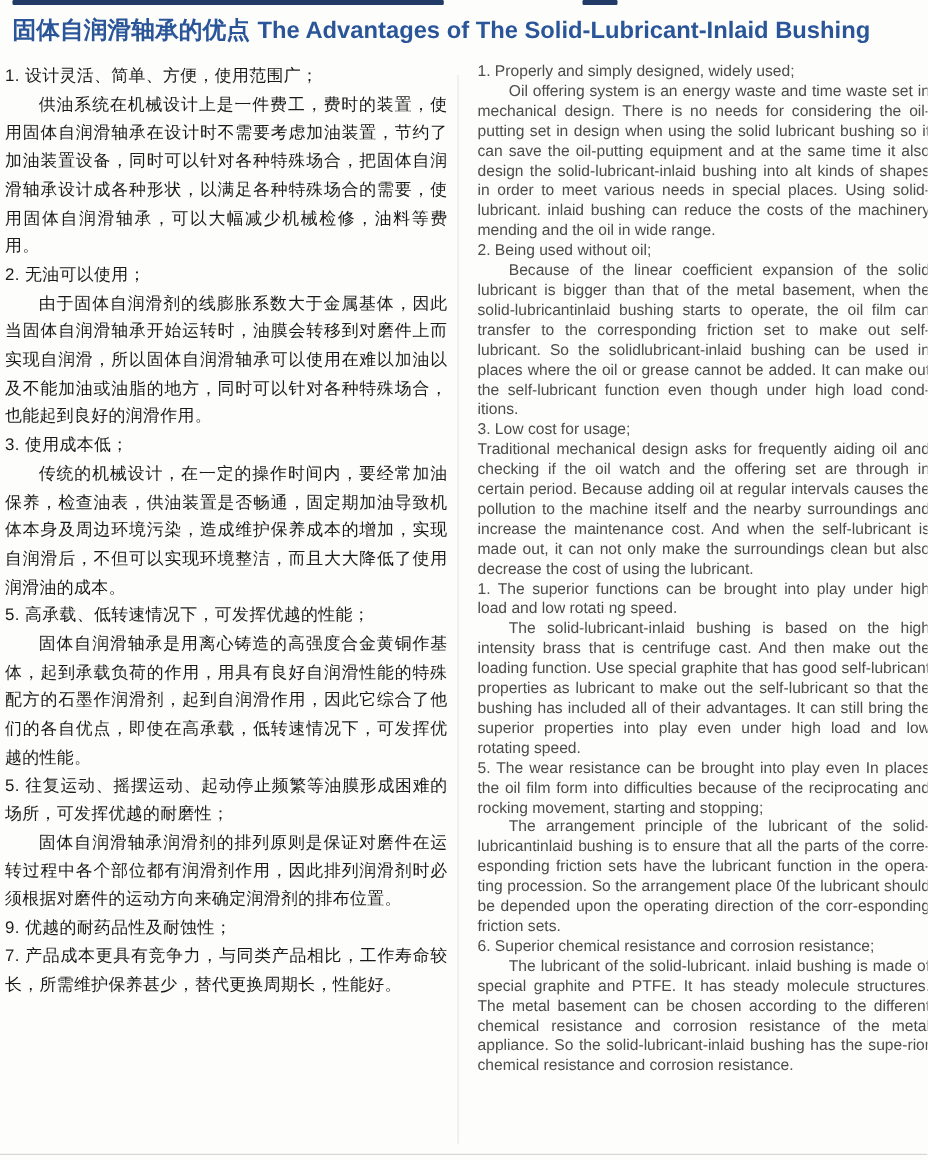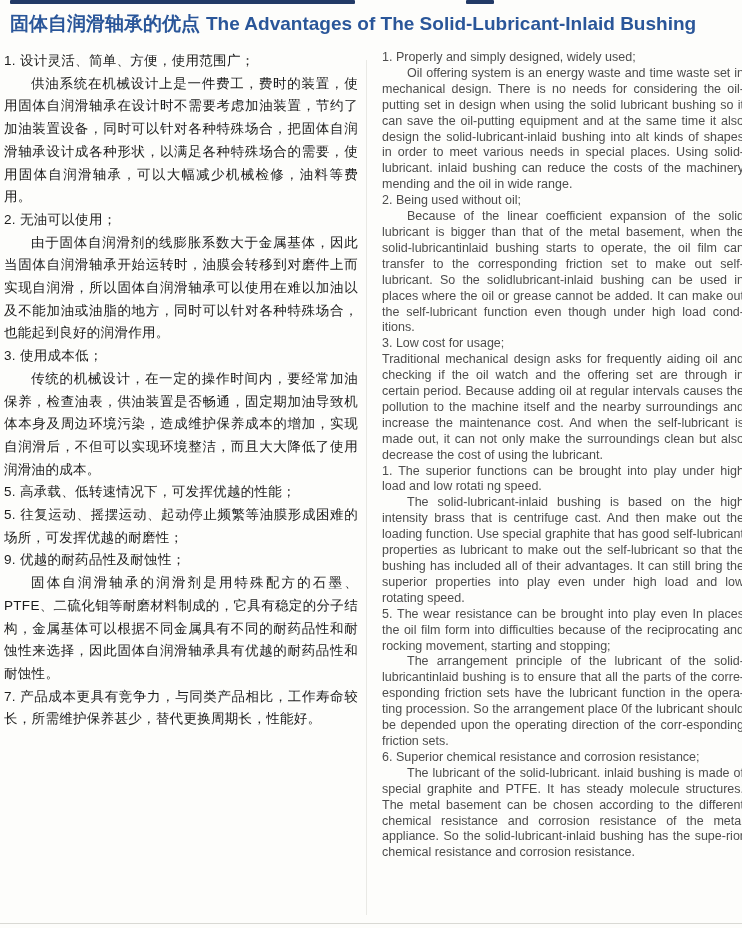--- a/index.html
+++ b/index.html
@@ -66,23 +66,24 @@
 
   <div class="columns">
     <div class="col col-zh">
         <p class="heading">1. 设计灵活、简单、方便，使用范围广；</p>
         <p class="body">供油系统在机械设计上是一件费工，费时的装置，使用固体自润滑轴承在设计时不需要考虑加油装置，节约了加油装置设备，同时可以针对各种特殊场合，把固体自润滑轴承设计成各种形状，以满足各种特殊场合的需要，使用固体自润滑轴承，可以大幅减少机械检修，油料等费用。</p>
         <p class="heading">2. 无油可以使用；</p>
         <p class="body">由于固体自润滑剂的线膨胀系数大于金属基体，因此当固体自润滑轴承开始运转时，油膜会转移到对磨件上而实现自润滑，所以固体自润滑轴承可以使用在难以加油以及不能加油或油脂的地方，同时可以针对各种特殊场合，也能起到良好的润滑作用。</p>
         <p class="heading">3. 使用成本低；</p>
         <p class="body">传统的机械设计，在一定的操作时间内，要经常加油保养，检查油表，供油装置是否畅通，固定期加油导致机体本身及周边环境污染，造成维护保养成本的增加，实现自润滑后，不但可以实现环境整洁，而且大大降低了使用润滑油的成本。</p>
         <p class="heading">5. 高承载、低转速情况下，可发挥优越的性能；</p>
+        <p class="body">固体自润滑轴承是用离心铸造的高强度合金黄铜作基体，起到承载负荷的作用，用具有良好自润滑性能的特殊配方的石墨作润滑剂，起到自润滑作用，因此它综合了他们的各自优点，即使在高承载，低转速情况下，可发挥优越的性能。</p>
         <p class="heading">5. 往复运动、摇摆运动、起动停止频繁等油膜形成困难的场所，可发挥优越的耐磨性；</p>
+        <p class="body">固体自润滑轴承润滑剂的排列原则是保证对磨件在运转过程中各个部位都有润滑剂作用，因此排列润滑剂时必须根据对磨件的运动方向来确定润滑剂的排布位置。</p>
         <p class="heading">9. 优越的耐药品性及耐蚀性；</p>
-        <p class="body">固体自润滑轴承的润滑剂是用特殊配方的石墨、PTFE、二硫化钼等耐磨材料制成的，它具有稳定的分子结构，金属基体可以根据不同金属具有不同的耐药品性和耐蚀性来选择，因此固体自润滑轴承具有优越的耐药品性和耐蚀性。</p>
         <p class="heading">7. 产品成本更具有竞争力，与同类产品相比，工作寿命较长，所需维护保养甚少，替代更换周期长，性能好。</p>
       </div>
     <div class="col-divider"></div>
     <div class="col col-en">
         <p class="heading">1. Properly and simply designed, widely used;</p>
         <p class="body">Oil offering system is an energy waste and time waste set in mechanical design. There is no needs for considering the oil-putting set in design when using the solid lubricant bushing so it can save the oil-putting equipment and at the same time it also design the solid-lubricant-inlaid bushing into alt kinds of shapes in order to meet various needs in special places. Using solid-lubricant. inlaid bushing can reduce the costs of the machinery mending and the oil in wide range.</p>
         <p class="heading">2. Being used without oil;</p>
         <p class="body">Because of the linear coefficient expansion of the solid lubricant is bigger than that of the metal basement, when the solid-lubricantinlaid bushing starts to operate, the oil film can transfer to the corresponding friction set to make out self-lubricant. So the solidlubricant-inlaid bushing can be used in places where the oil or grease cannot be added. It can make out the self-lubricant function even though under high load cond-itions.</p>
         <p class="heading">3. Low cost for usage;</p>
         <p class="body-flush">Traditional mechanical design asks for frequently aiding oil and checking if the oil watch and the offering set are through in certain period. Because adding oil at regular intervals causes the pollution to the machine itself and the nearby surroundings and increase the maintenance cost. And when the self-lubricant is made out, it can not only make the surroundings clean but also decrease the cost of using the lubricant.</p>

